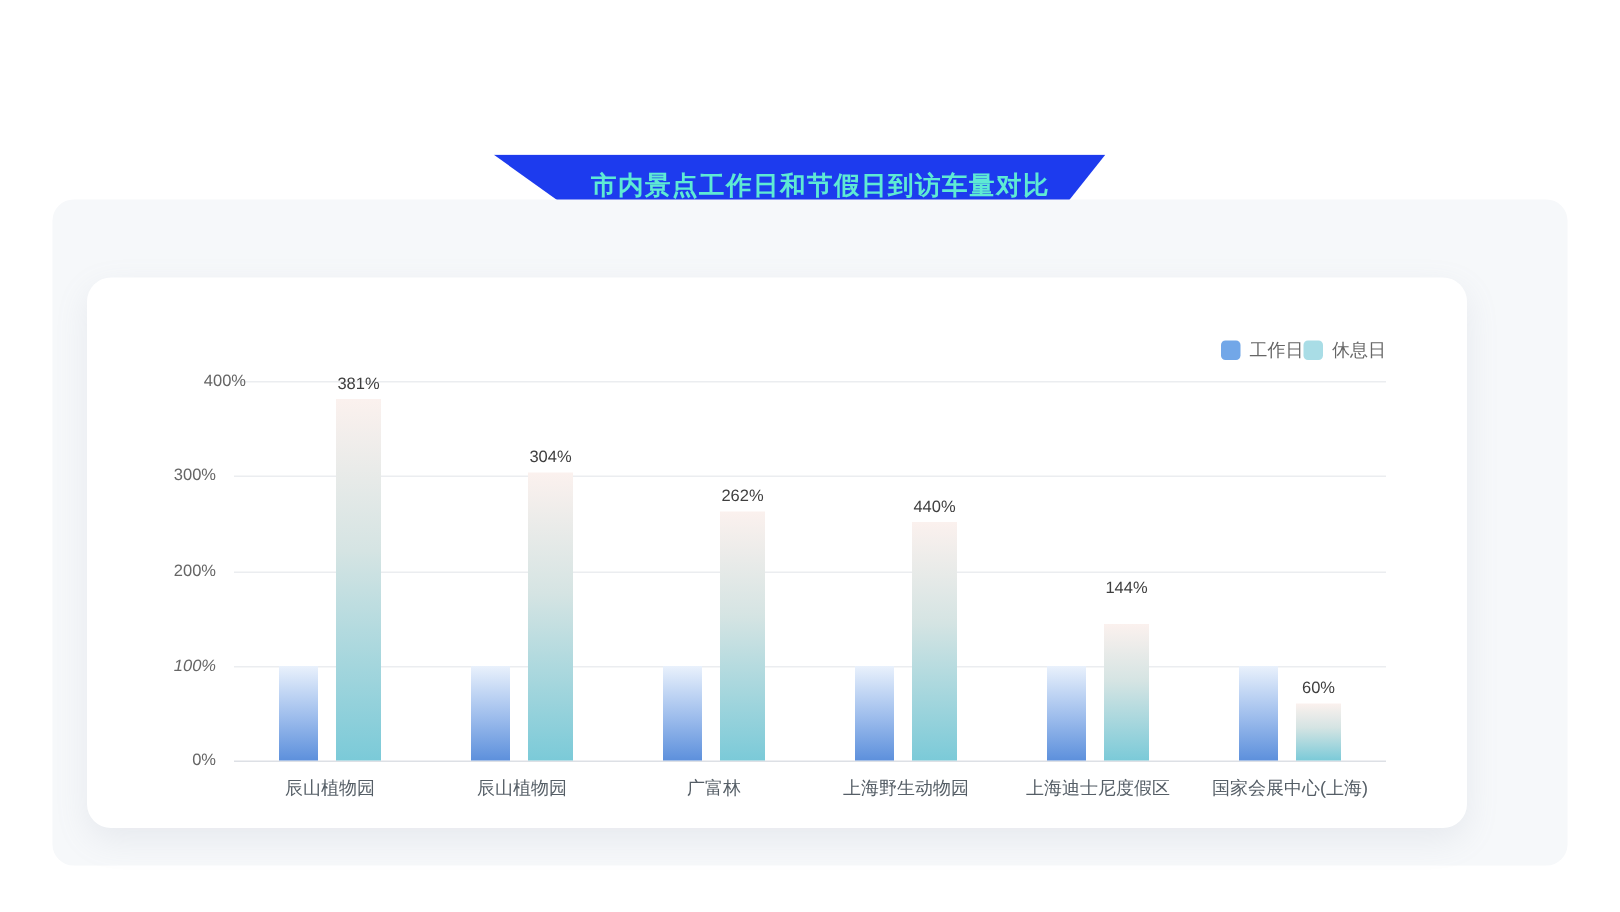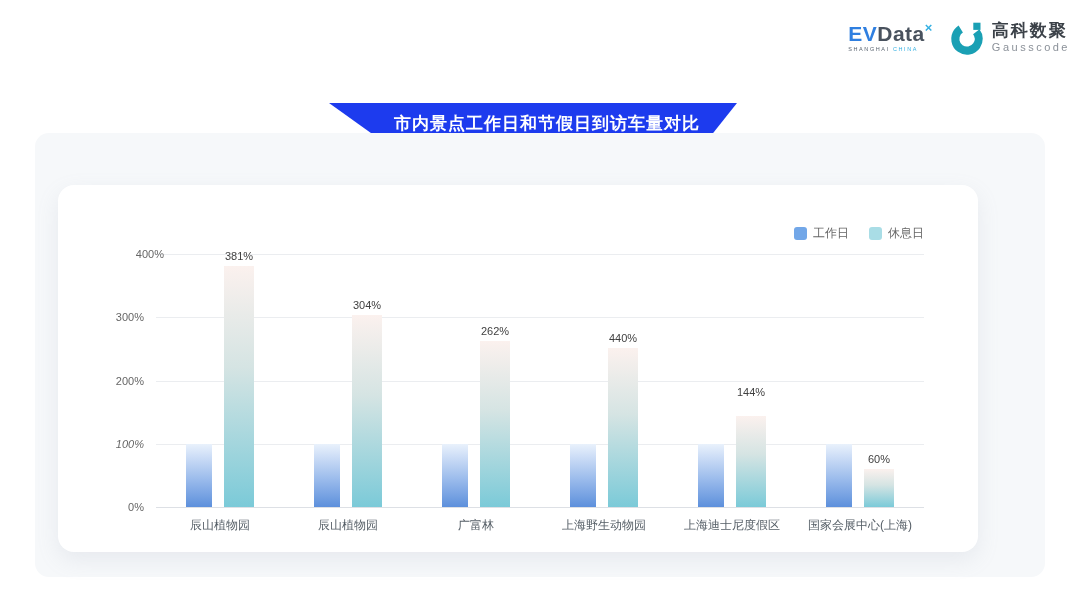--- a/index.html
+++ b/index.html
@@ -16,66 +16,50 @@
   .ev-sub { font-size:5.5px; letter-spacing:1.6px; margin-top:3px; color:#5a6470; }
   .ev-sub .cn-txt { color:#35b0e2; }
   .gausscode { display:flex; align-items:center; gap:7px; }
   .gc-text .gc-cn { font-size:17px; font-weight:bold; color:#3b4148; letter-spacing:2px; line-height:1.1; }
   .gc-text .gc-en { font-size:11px; color:#8b9199; letter-spacing:2.5px; line-height:1.2; }
 
   
   .banner { position:absolute; left:329px; top:103px; width:408px; height:40px;
             background:#1d3bee; clip-path:polygon(0 0,100% 0,92.2% 100%,13.7% 100%);
             display:flex; align-items:center; justify-content:center; padding-left:28px; }
-  .banner-title { color:#ffffff; font-weight:bold; font-size:17px; letter-spacing:1px; }
+  .banner-title { color:#5eead4; font-weight:bold; font-size:17px; letter-spacing:1px; }
 
   
   .panel { position:absolute; left:35px; top:133px; width:1010px; height:444px;
            background:#f6f8fa; border-radius:14px; }
   .card { position:absolute; left:58px; top:185px; width:920px; height:367px;
           background:#ffffff; border-radius:16px;
           box-shadow:0 8px 22px rgba(140,150,170,0.14); }
 
   
-  .legend { position:absolute; top:40px; right:54px; display:flex; gap:20px; align-items:center; }
+  .legend { position:absolute; top:40px; right:54px; display:flex; align-items:center; }
   .legend-item { display:flex; align-items:center; gap:6px; font-size:12px; color:#666; cursor:pointer; }
   .legend-swatch { width:13px; height:13px; border-radius:3px; display:inline-block; }
 
   
   .plot { position:absolute; left:98px; top:69px; width:768px; height:253px; }
   .gridline { position:absolute; left:0; width:100%; height:1px; background:#ebedf0; }
   .gridline.base { background:#dde0e5; }
   .ytick { position:absolute; left:-12px; transform:translate(-100%,-50%); font-size:11px; color:#666; white-space:nowrap; }
   .bar { position:absolute; bottom:0; }
   .bar.s0 { background:linear-gradient(180deg,#e9f1fc 0%,#9cbcec 55%,#5d90dc 100%); }
   .bar.s1 { background:linear-gradient(180deg,#fbf1ee 0%,#d5e4e3 42%,#7bcad8 100%); }
   .val-label { position:absolute; transform:translateX(-50%); font-size:11px; color:#3f3f3f; white-space:nowrap; }
   .cat-label { position:absolute; top:263px; transform:translateX(-50%); font-size:12px; color:#555e66; white-space:nowrap; }
 </style>
 </head>
 <body>
 
 <div class="page">
 
-  <div class="logos">
-    <div class="evdata">
-      <div class="ev-row"><span class="ev">EV</span><span class="dt">Data</span><span class="sup">×</span></div>
-      <div class="ev-sub"><span>SHANGHAI</span> <span class="cn-txt">CHINA</span></div>
-    </div>
-    <div class="gausscode">
-      <svg width="36" height="36" viewBox="0 0 40 40">
-        <circle cx="20" cy="21" r="13" fill="none" stroke="#1aa0b4" stroke-width="9" stroke-dasharray="62 20" stroke-dashoffset="-4" transform="rotate(-55 20 21)"></circle>
-        <rect x="27" y="3" width="8" height="8" fill="#1aa0b4"></rect>
-      </svg>
-      <div class="gc-text">
-        <div class="gc-cn">高科数聚</div>
-        <div class="gc-en">Gausscode</div>
-      </div>
-    </div>
-  </div>
 
   <div class="banner">
     <span class="banner-title">市内景点工作日和节假日到访车量对比</span>
   </div>
 
   <div class="panel"></div>
 
   <div class="card">
     <div class="legend" id="legend">
         <div class="legend-item">

